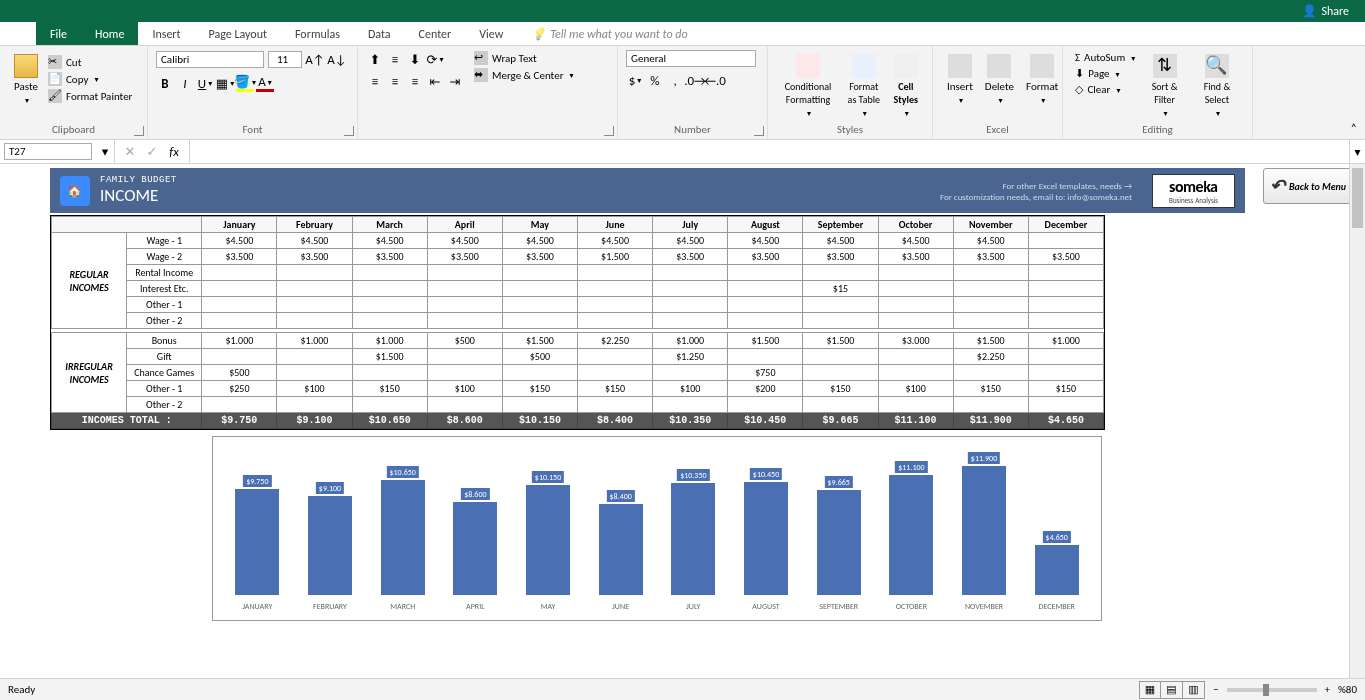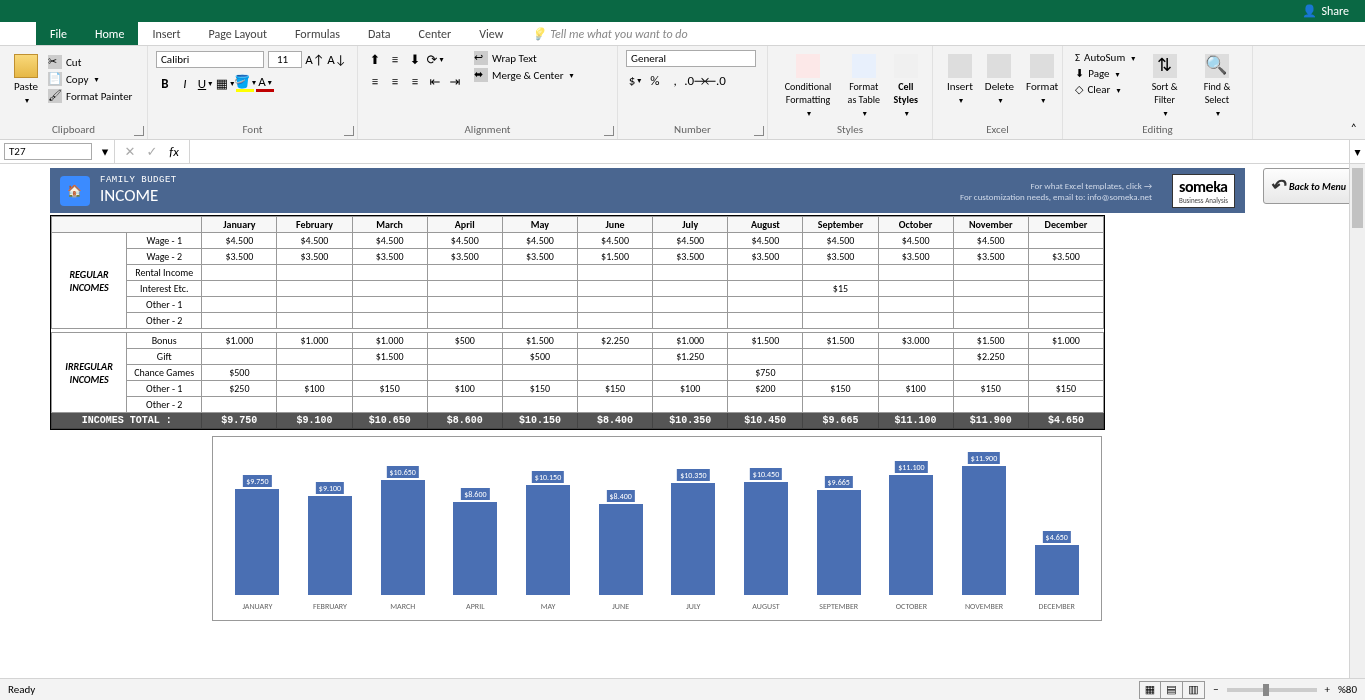--- a/index.html
+++ b/index.html
@@ -49,21 +49,21 @@
 .scroll-thumb{position:absolute;top:4px;left:2px;right:2px;height:60px;background:#c2c2c2;}
 
 
 .banner{display:flex;height:45px;margin-bottom:2px;}
 .banner-main{flex:1;background:#4a6690;display:flex;align-items:center;padding:0 10px;gap:10px;}
 .banner-logo{width:30px;height:30px;background:#3b8bff;border-radius:4px;display:flex;align-items:center;justify-content:center;color:#fff;font-weight:bold;}
 .banner-titles{display:flex;flex-direction:column;color:#fff;}
 .banner-sub{font-size:9px;letter-spacing:.5px;font-family:Liberation Mono, monospace;}
 .banner-title{font-size:17px;font-weight:300;}
 .banner-msg{text-align:right;color:#cfd8e8;font-size:9px;margin-left:auto;padding-right:10px;}
-.banner-someka{background:#fff;border:1px solid #333;padding:2px 6px;display:flex;flex-direction:column;align-items:flex-start;justify-content:center;}
+.banner-someka{background:#fff;border:1px solid #333;padding:2px 16px;display:flex;flex-direction:column;align-items:flex-start;justify-content:center;}
 .someka-text{font-weight:bold;font-size:16px;letter-spacing:-.5px;}
 .someka-sub{font-size:7px;color:#444;}
 .back-btn{width:90px;height:36px;background:linear-gradient(#fdfdfd,#e8e8e8);border:1px solid #999;border-radius:3px;margin-left:18px;display:flex;align-items:center;justify-content:center;gap:4px;font-size:10px;font-style:italic;font-weight:bold;cursor:pointer;}
 .back-arrow{font-size:18px;color:#333;}
 
 
 .table-wrap{border:1px solid #000;}
 .inc-table{border-collapse:collapse;width:100%;table-layout:fixed;}
 .inc-table td,.inc-table th{border:1px solid #999;font-size:10px;padding:1px 4px;height:16px;text-align:center;}
 .inc-table thead th{background:#f7f7f7;font-weight:bold;}
@@ -196,21 +196,20 @@
             <span class="mini-icon">↩</span>
             <span>Wrap Text</span>
           </div>
         <div class="mini-btn">
             <span class="mini-icon">⬌</span>
             <span>Merge &amp; Center</span>
             <span class="dropdown-caret">▾</span>
           </div>
       </div>
     </div>
-    <div class="ribbon-group-label">Alignment</div>
     <div class="dialog-launcher"></div>
   </div>
 
   <div class="ribbon-group" style="width:150px;">
     <div class="ribbon-group-content" style="flex-direction:column;gap:4px;">
       <input class="font-input" style="width: 130px;" value="General">
       <div class="icon-row">
         <span class="icon-btn">$<span class="dropdown-caret">▾</span></span>
         <span class="icon-btn">%</span>
         <span class="icon-btn">,</span>
@@ -317,21 +316,21 @@
 
 <div class="sheet-area">
   <div class="banner">
     <div class="banner-main">
       <div class="banner-logo">🏠</div>
       <div class="banner-titles">
         <div class="banner-sub">FAMILY BUDGET</div>
         <div class="banner-title">INCOME</div>
       </div>
       <div class="banner-msg">
-        <div>For what Excel templates, click →</div>
+        <div>For other Excel templates, needs →</div>
         <div>For customization needs, email to: info@someka.net</div>
       </div>
       <div class="banner-someka">
         <span class="someka-text">someka</span>
         <span class="someka-sub">Business Analysis</span>
       </div>
     </div>
     <div class="back-btn">
       <span class="back-arrow">↶</span>
       <span>Back to Menu</span>

